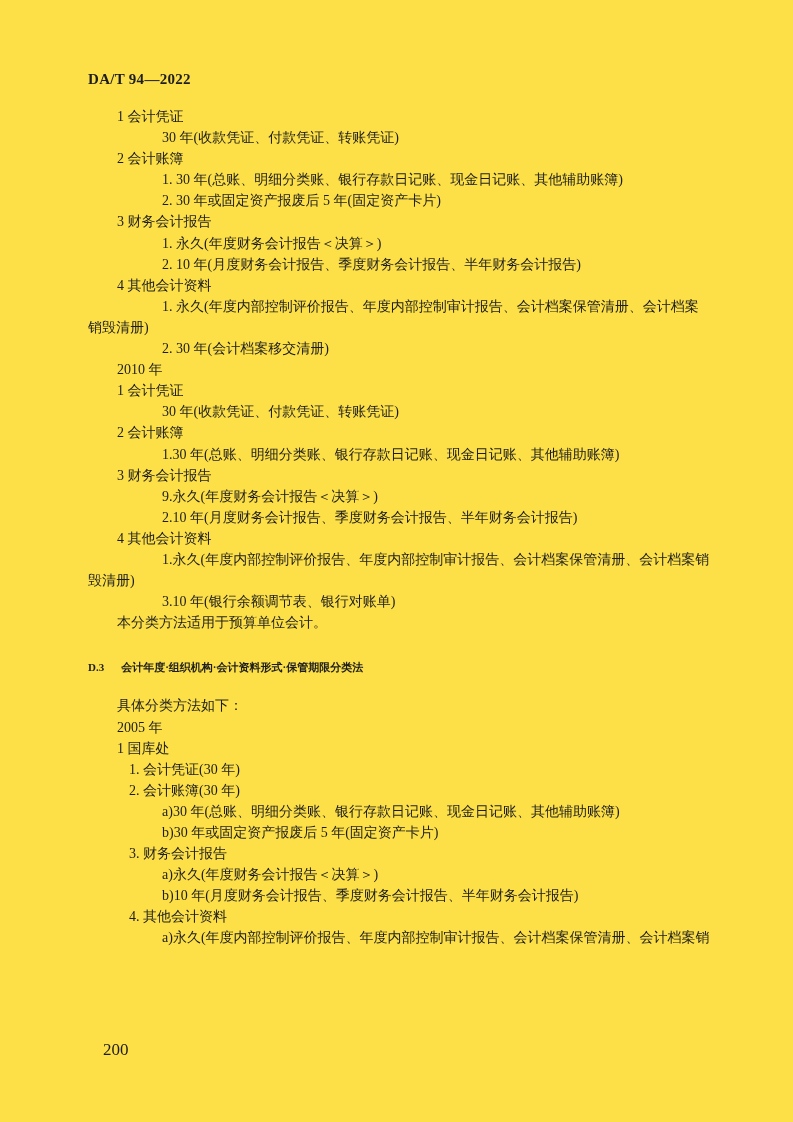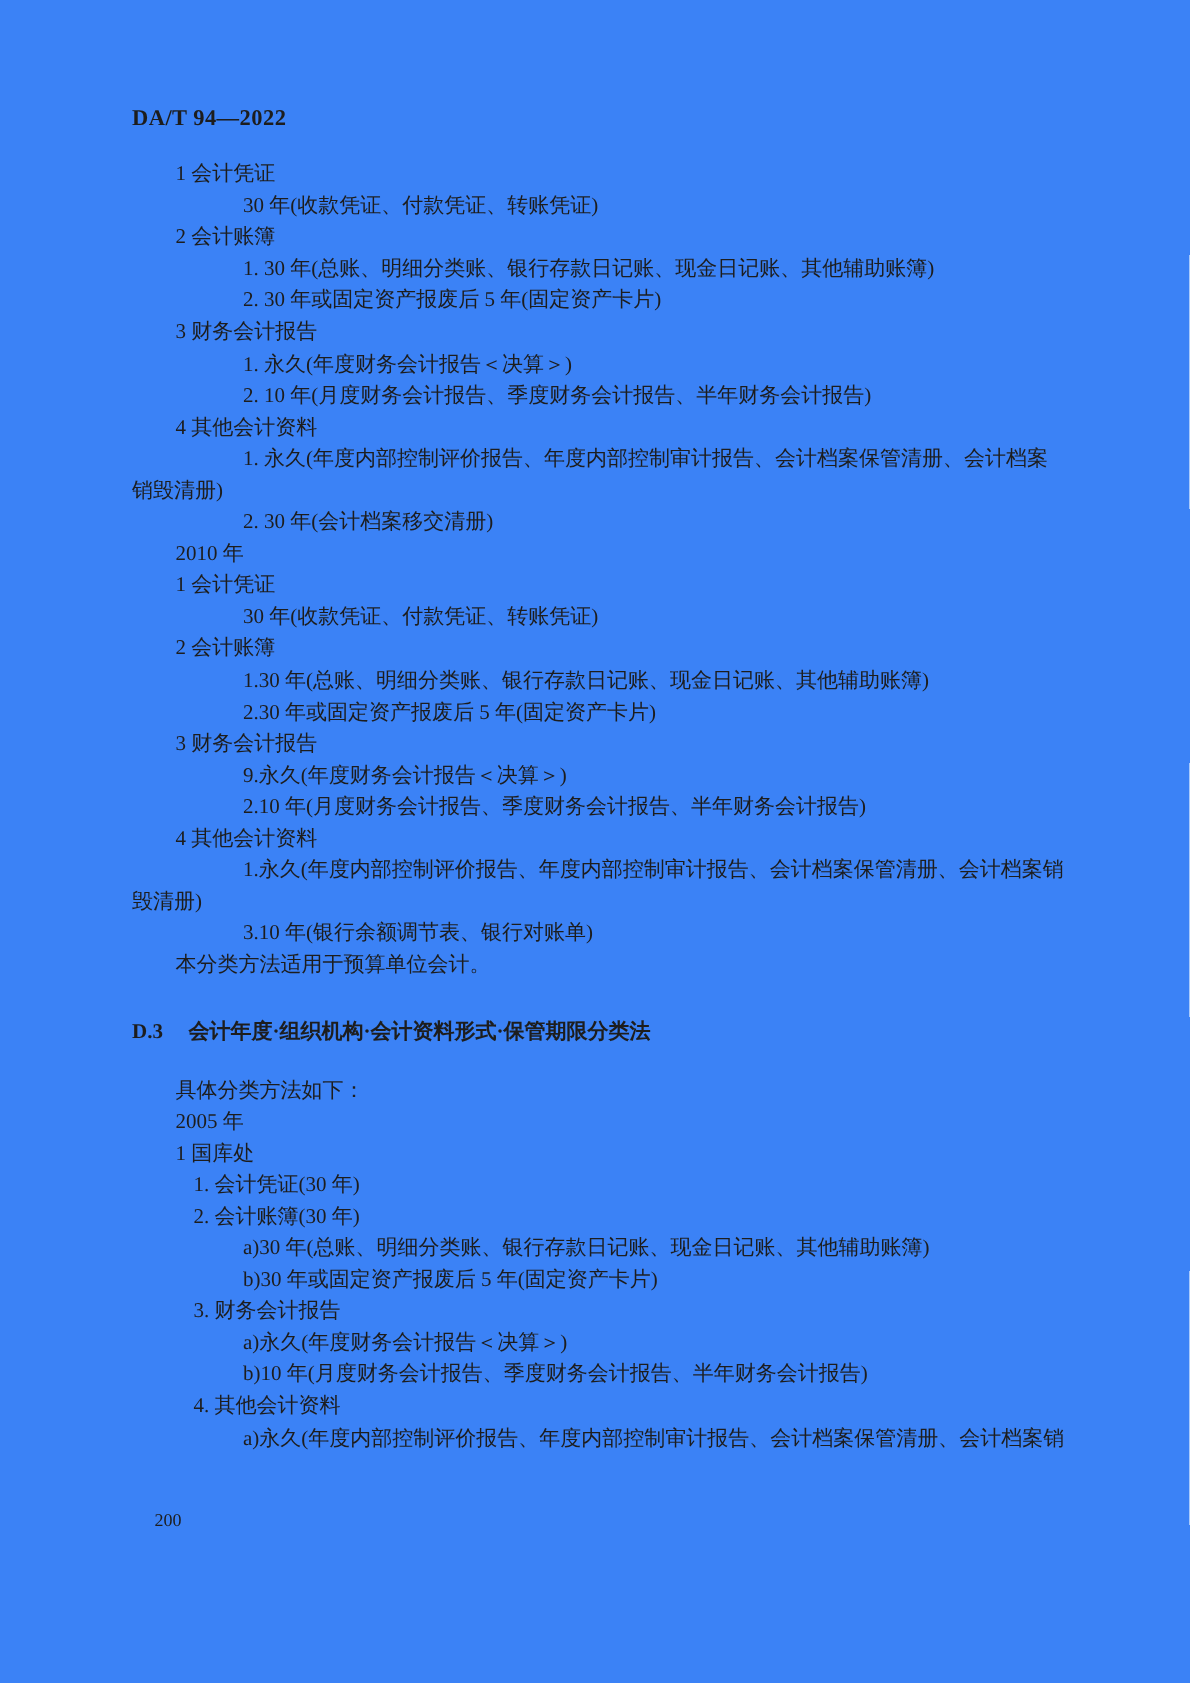--- a/index.html
+++ b/index.html
@@ -4,21 +4,21 @@
 <style>
   html, body {
     margin: 0;
     padding: 0;
     background: #ffffff;
   }
   .page {
     position: relative;
     width: 793px;
     height: 1122px;
-    background: #3b82f6;
+    background: #fde047;
     overflow: hidden;
     font-family: "Liberation Serif", "DejaVu Serif", serif;
     color: #1d1d1d;
   }
   .doc-header {
     position: absolute;
     left: 88px;
     top: 71px;
     font-size: 15px;
     font-weight: bold;
@@ -36,34 +36,34 @@
   .line {
     white-space: nowrap;
     height: 21.1px;
   }
   .indent-0 { padding-left: 0; }
   .indent-1 { padding-left: 29px; }
   .indent-2 { padding-left: 41px; }
   .indent-3 { padding-left: 74px; }
   .heading {
     margin: 24px 0 17px 0;
-    font-size: 14px;
+    font-size: 11px;
     font-weight: bold;
     white-space: nowrap;
     line-height: 21.1px;
   }
   .heading .sec-num {
     display: inline-block;
     margin-right: 17px;
   }
   .page-number {
     position: absolute;
     left: 103px;
-    top: 1006px;
-    font-size: 12px;
+    top: 1040px;
+    font-size: 17px;
   }
 </style>
 </head>
 <body>
 
 <div class="page">
 
   <div class="doc-header">DA/T 94—2022</div>
 
   <div class="content">
@@ -79,21 +79,20 @@
         <div class="line indent-3">2. 10 年(月度财务会计报告、季度财务会计报告、半年财务会计报告)</div>
         <div class="line indent-1">4 其他会计资料</div>
         <div class="line indent-3">1. 永久(年度内部控制评价报告、年度内部控制审计报告、会计档案保管清册、会计档案</div>
         <div class="line indent-0">销毁清册)</div>
         <div class="line indent-3">2. 30 年(会计档案移交清册)</div>
         <div class="line indent-1">2010 年</div>
         <div class="line indent-1">1 会计凭证</div>
         <div class="line indent-3">30 年(收款凭证、付款凭证、转账凭证)</div>
         <div class="line indent-1">2 会计账簿</div>
         <div class="line indent-3">1.30 年(总账、明细分类账、银行存款日记账、现金日记账、其他辅助账簿)</div>
-        <div class="line indent-3">2.30 年或固定资产报废后 5 年(固定资产卡片)</div>
         <div class="line indent-1">3 财务会计报告</div>
         <div class="line indent-3">9.永久(年度财务会计报告＜决算＞)</div>
         <div class="line indent-3">2.10 年(月度财务会计报告、季度财务会计报告、半年财务会计报告)</div>
         <div class="line indent-1">4 其他会计资料</div>
         <div class="line indent-3">1.永久(年度内部控制评价报告、年度内部控制审计报告、会计档案保管清册、会计档案销</div>
         <div class="line indent-0">毁清册)</div>
         <div class="line indent-3">3.10 年(银行余额调节表、银行对账单)</div>
         <div class="line indent-1">本分类方法适用于预算单位会计。</div>
       </div>
 

